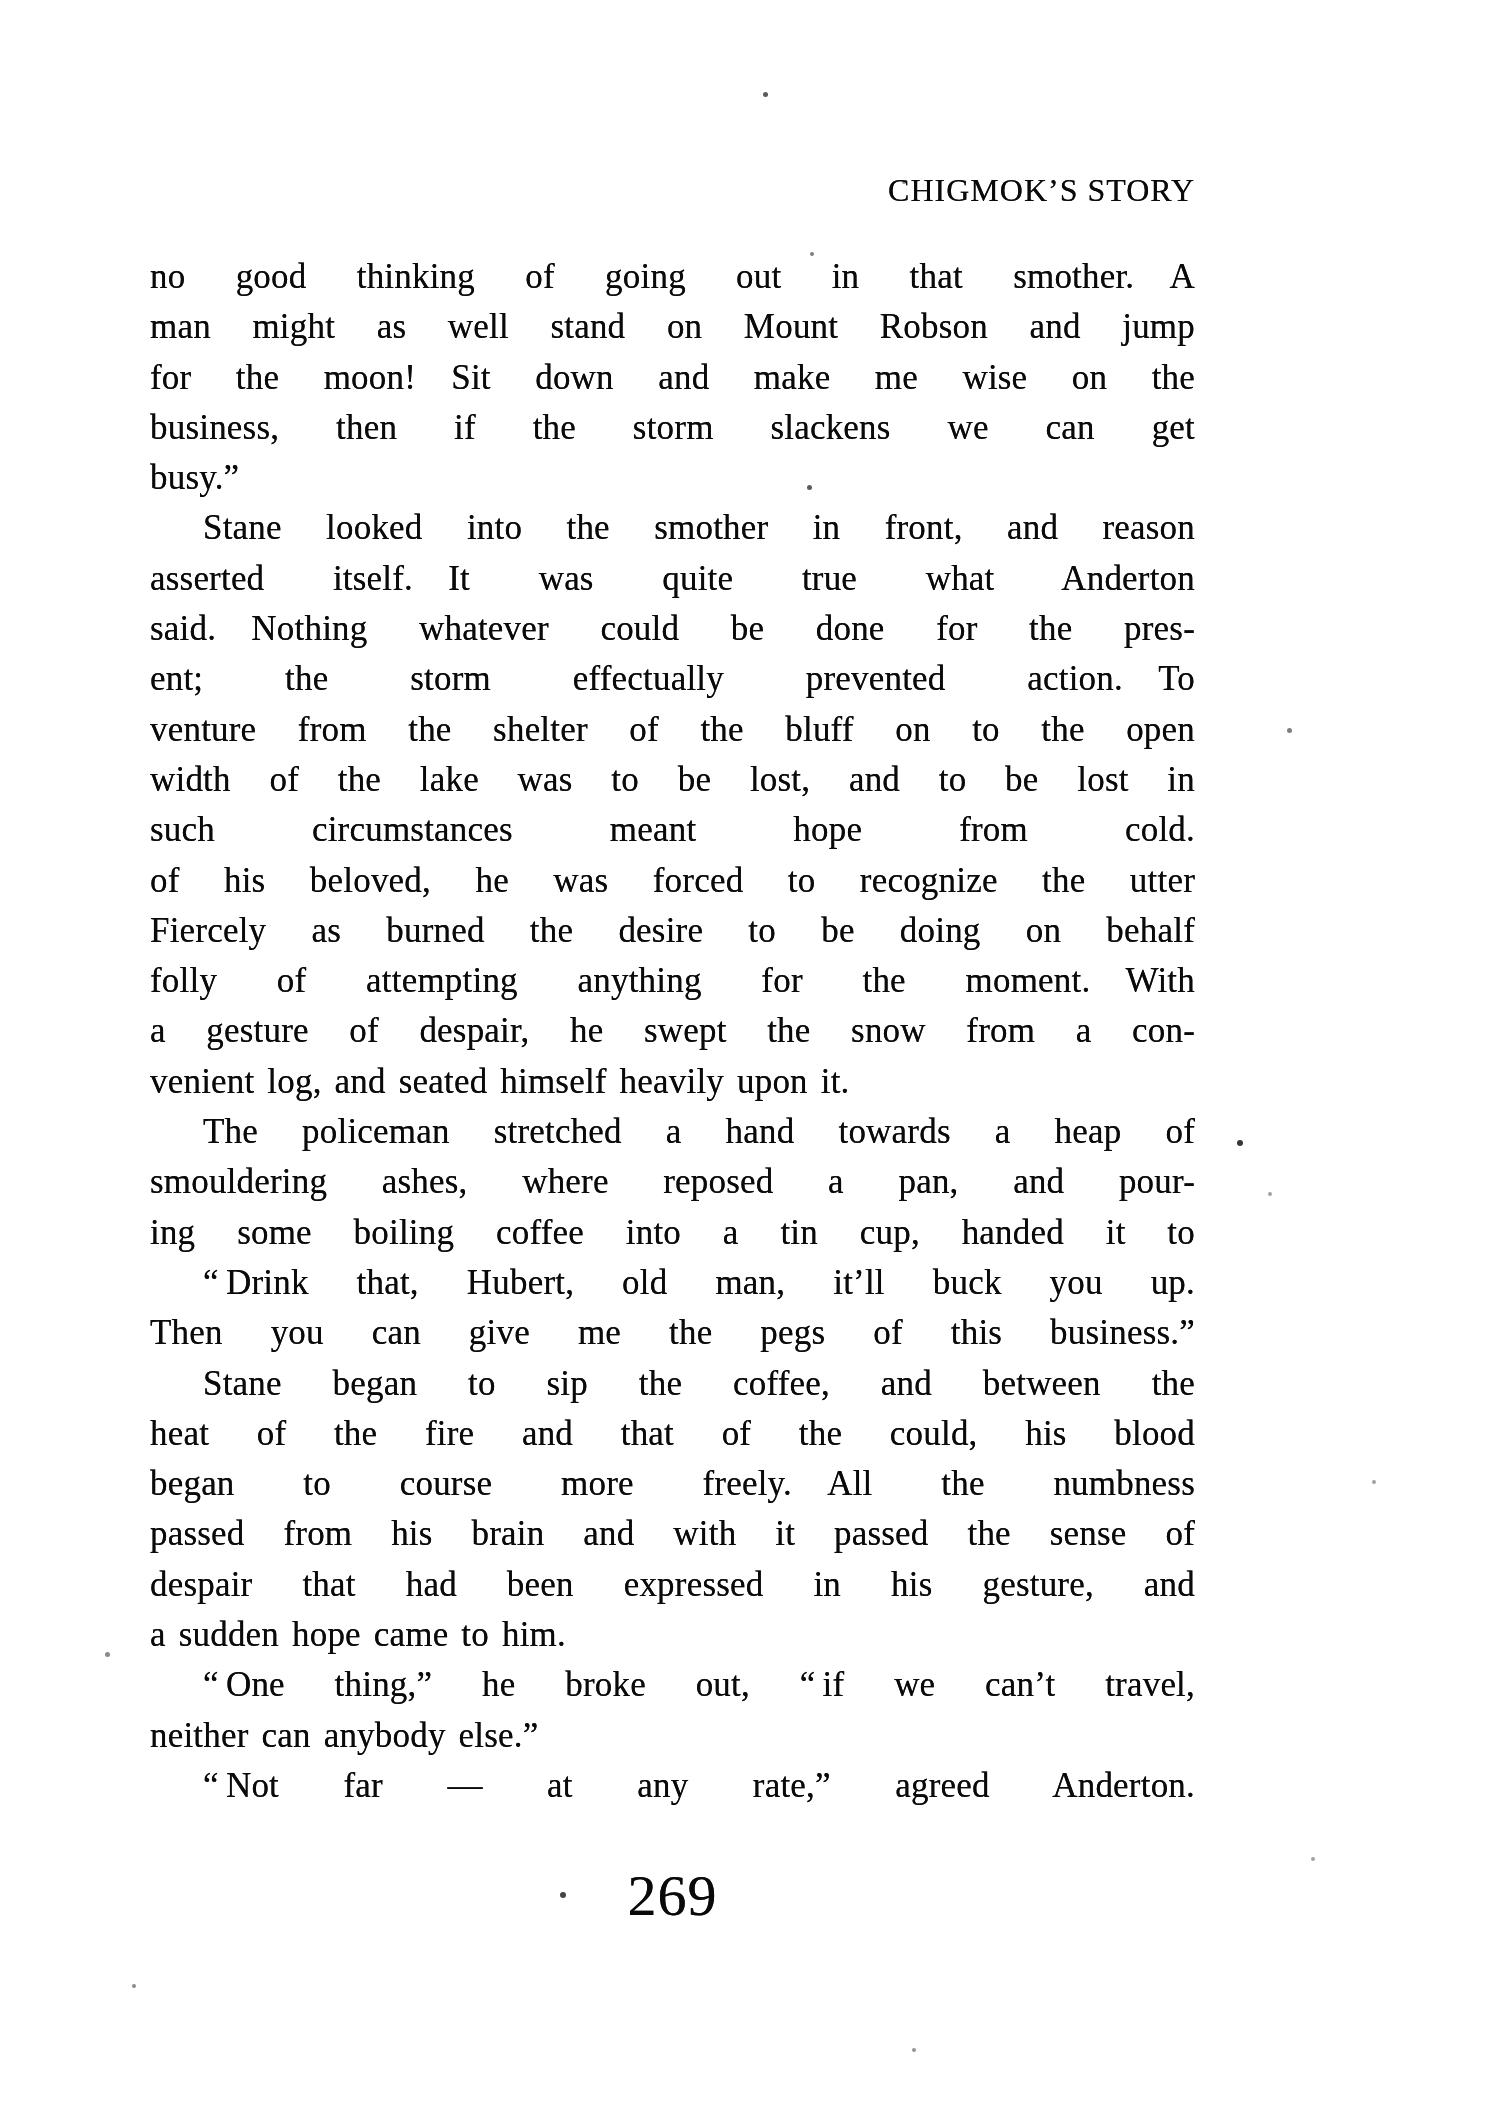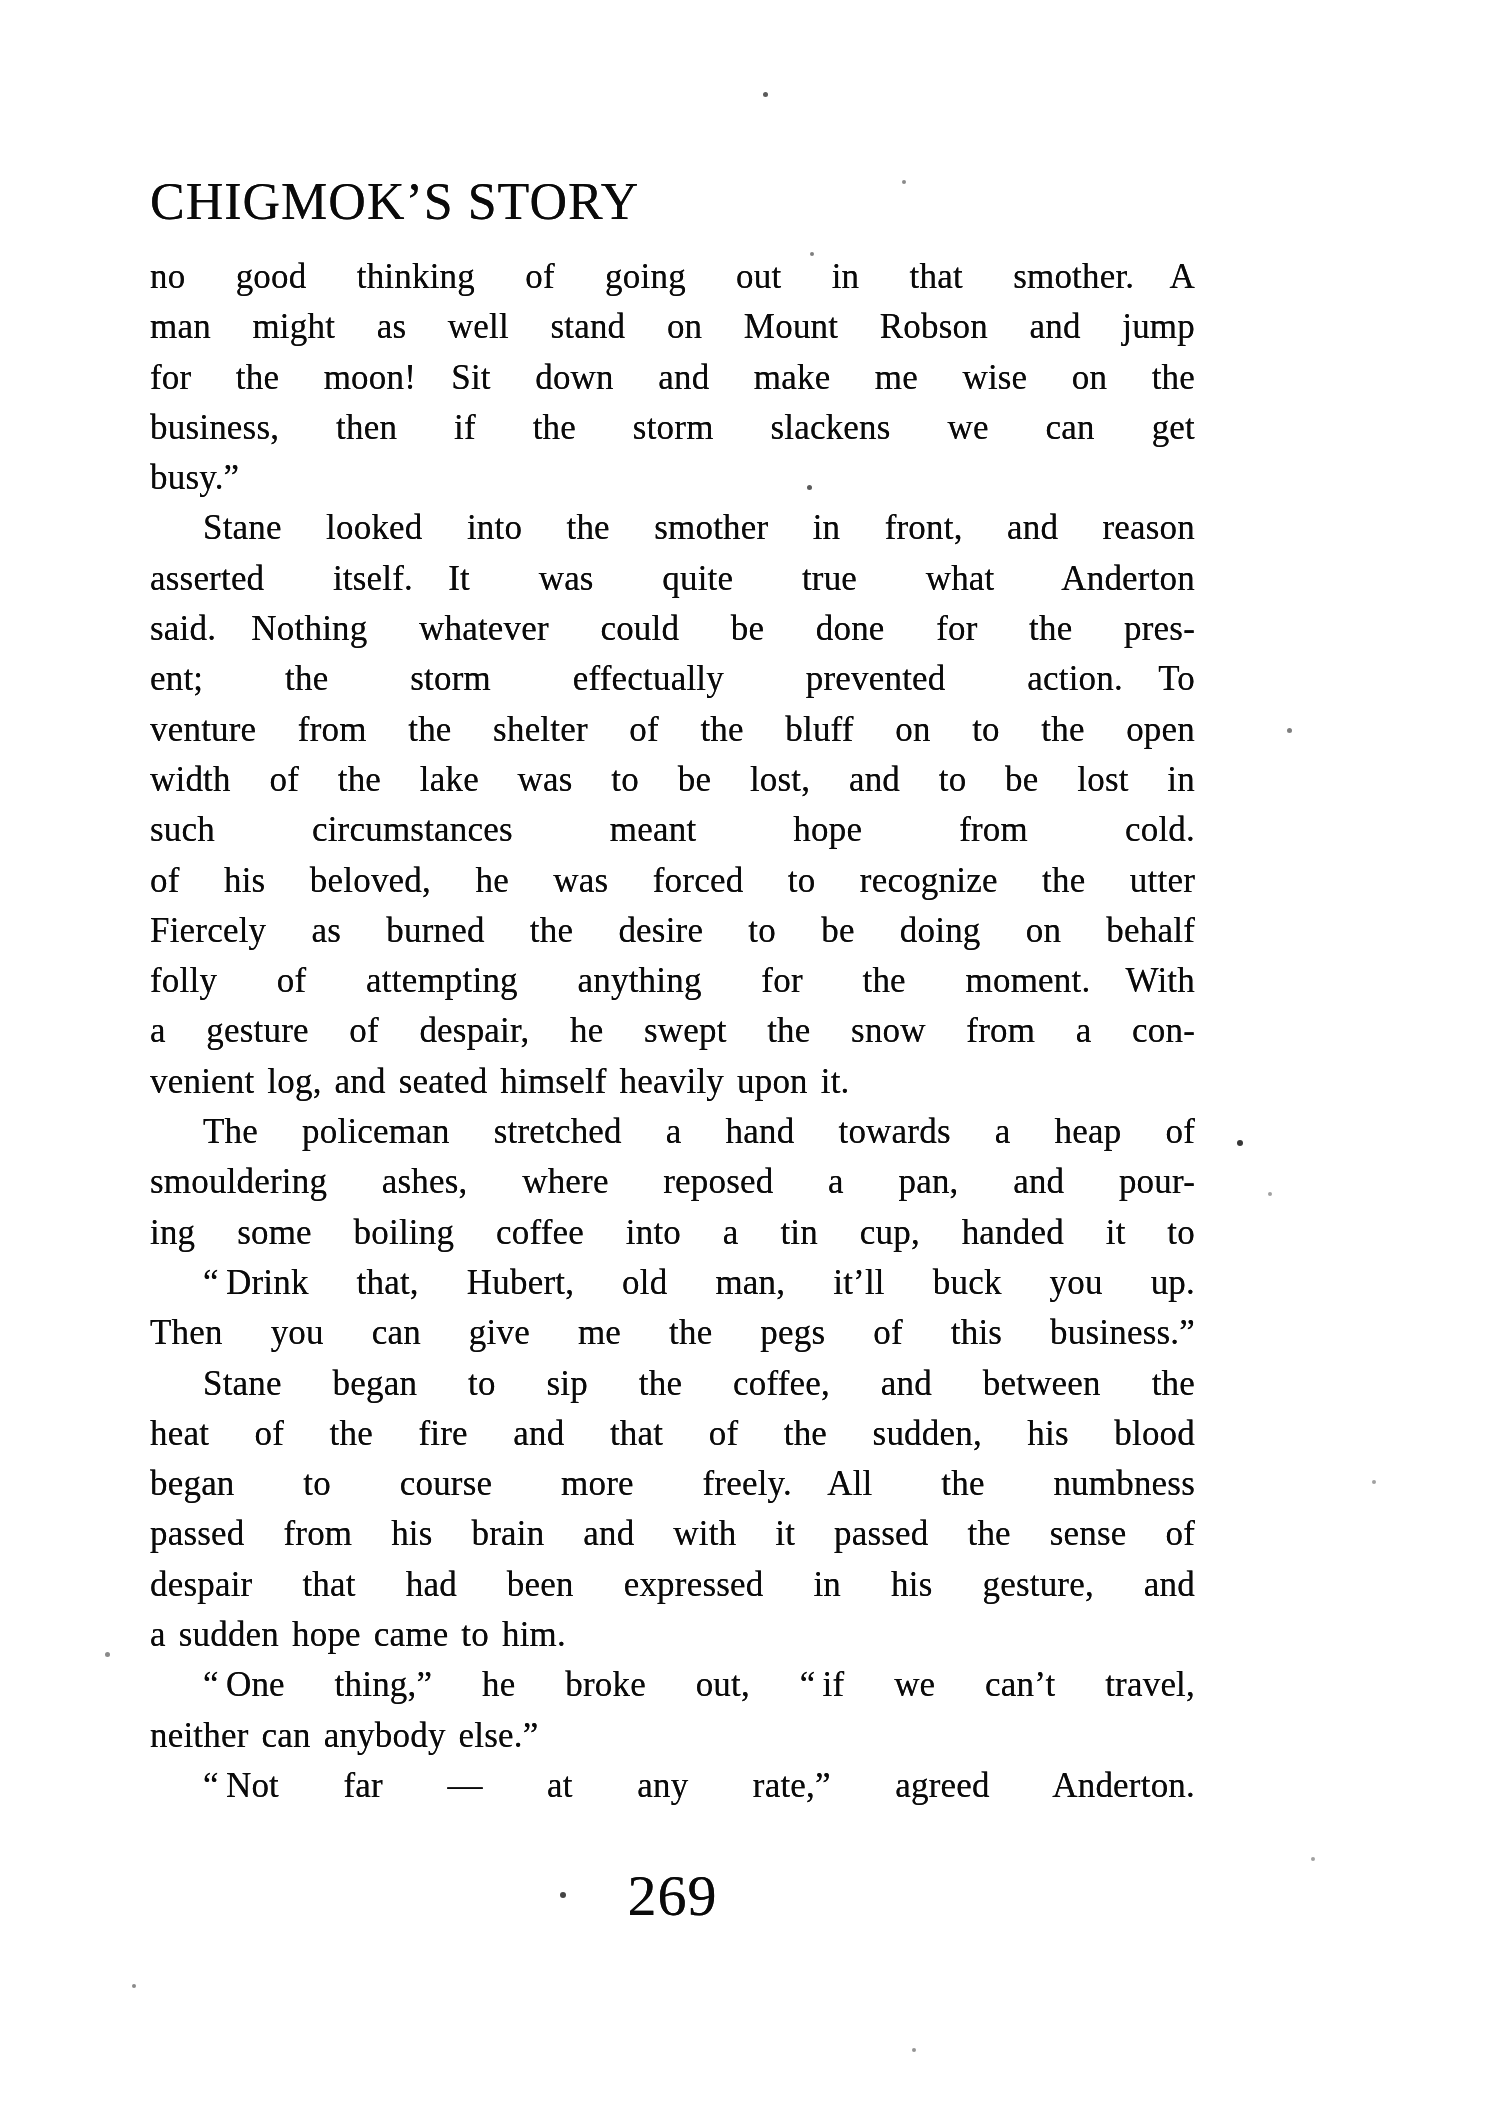--- a/index.html
+++ b/index.html
@@ -4,21 +4,21 @@
 <style>
   html,body{margin:0;padding:0}
   body{
     width:1488px;height:2117px;position:relative;overflow:hidden;
     background:#ffffff;color:#0a0a0a;
     font-family:"Liberation Serif","DejaVu Serif",serif;
   }
   .page{position:absolute;inset:0;text-shadow:0 0 .45px rgba(10,10,10,.85)}
   .title{
     position:absolute;left:150px;top:172px;width:1045px;margin:0;
-    text-align:left;font-size:52px;font-weight:400;letter-spacing:1px;
+    text-align:right;font-size:32px;font-weight:400;letter-spacing:1px;
     white-space:nowrap;
   }
   .body-text{
     position:absolute;left:150px;top:252px;width:1045px;
     font-size:35px;line-height:50.3px;letter-spacing:.2px;word-spacing:4px;
   }
   .line{text-align:justify;text-align-last:justify}
   .line.nojust{text-align-last:left}
   .line.indent{text-indent:53px}
   .folio{
@@ -50,21 +50,21 @@
       <div class="line">Fiercely as burned the desire to be doing on behalf</div>
       <div class="line">folly of attempting anything for the moment. With</div>
       <div class="line">a gesture of despair, he swept the snow from a con-</div>
       <div class="line nojust">venient log, and seated himself heavily upon it.</div>
       <div class="line indent">The policeman stretched a hand towards a heap of</div>
       <div class="line">smouldering ashes, where reposed a pan, and pour-</div>
       <div class="line">ing some boiling coffee into a tin cup, handed it to</div>
       <div class="line indent">“ Drink that, Hubert, old man, it’ll buck you up.</div>
       <div class="line">Then you can give me the pegs of this business.”</div>
       <div class="line indent">Stane began to sip the coffee, and between the</div>
-      <div class="line">heat of the fire and that of the sudden, his blood</div>
+      <div class="line">heat of the fire and that of the could, his blood</div>
       <div class="line">began to course more freely. All the numbness</div>
       <div class="line">passed from his brain and with it passed the sense of</div>
       <div class="line">despair that had been expressed in his gesture, and</div>
       <div class="line nojust">a sudden hope came to him.</div>
       <div class="line indent">“ One thing,” he broke out, “ if we can’t travel,</div>
       <div class="line nojust">neither can anybody else.”</div>
       <div class="line indent">“ Not far — at any rate,” agreed Anderton.</div>
     </div>
 
   <div class="folio">269</div>

